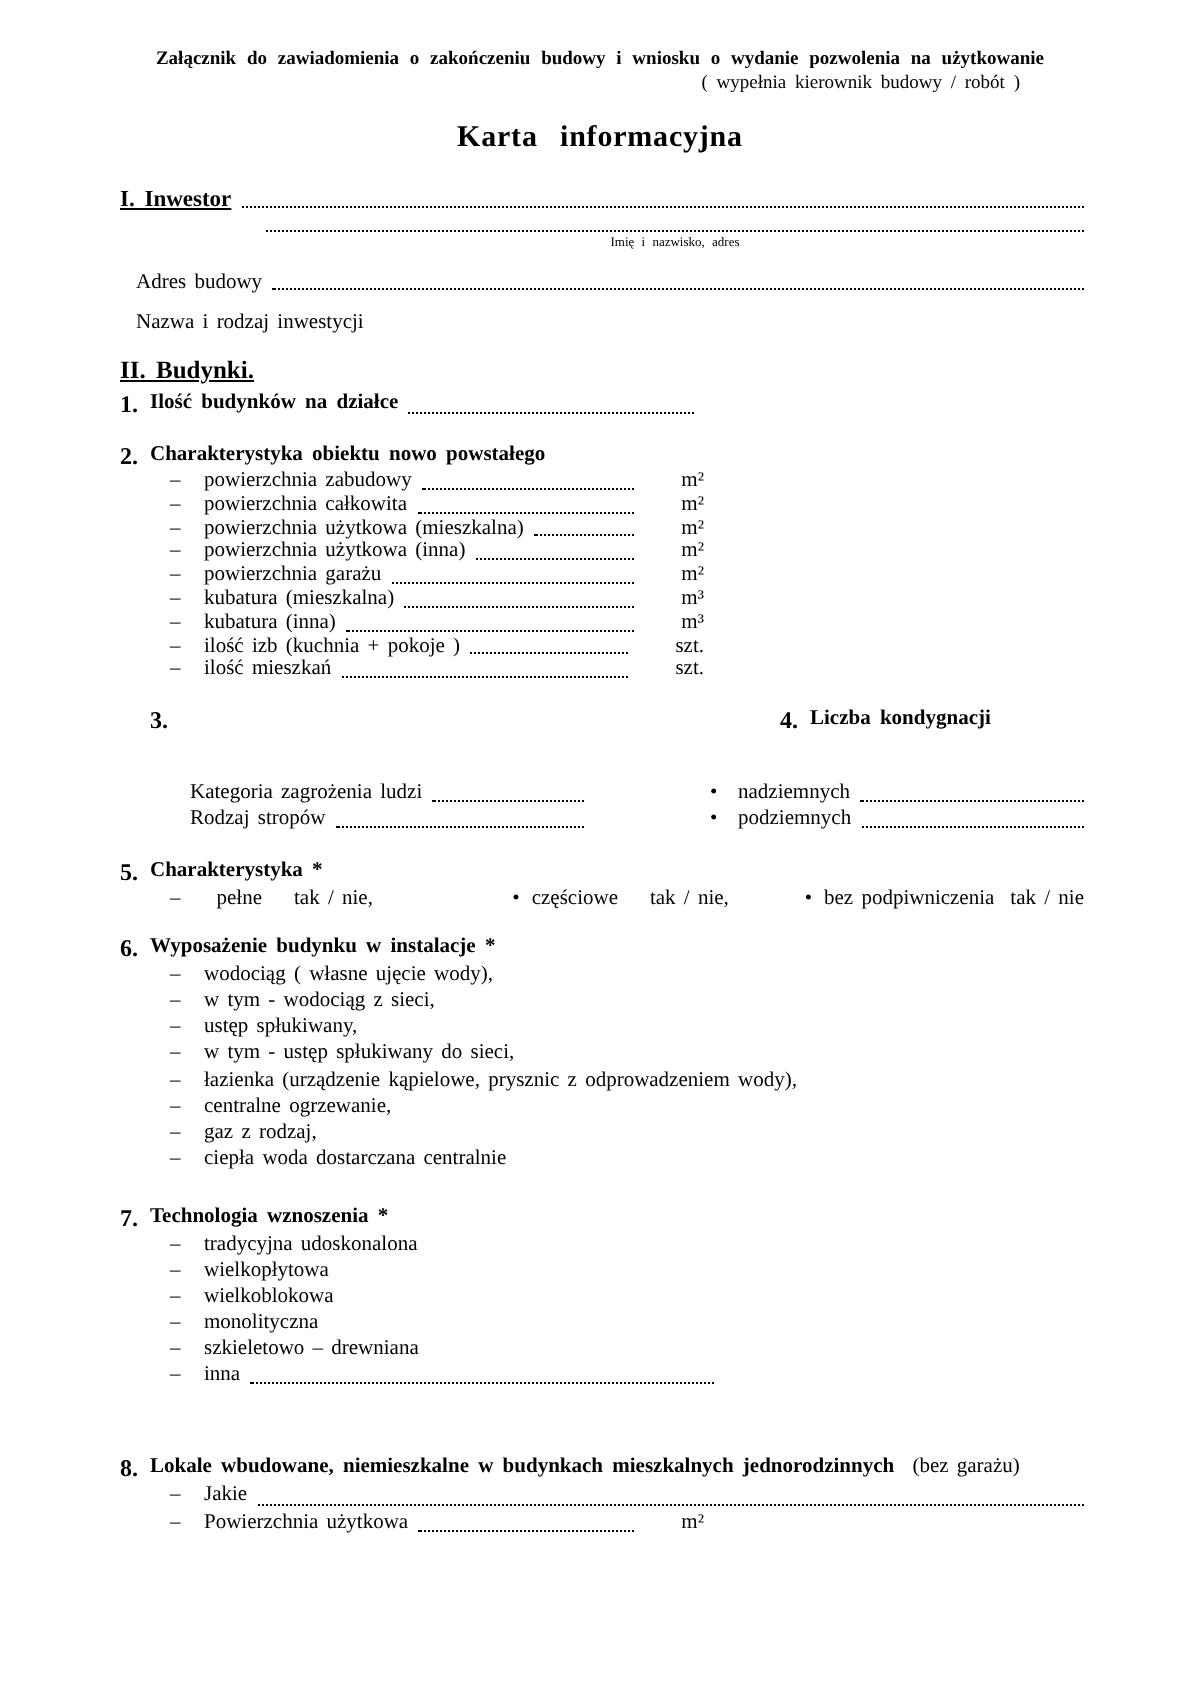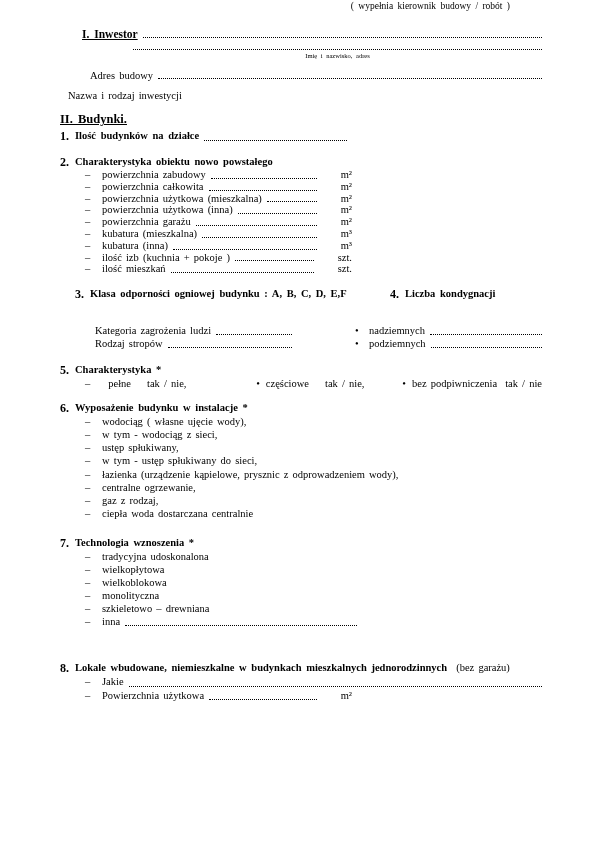--- a/index.html
+++ b/index.html
@@ -8,21 +8,21 @@
     width: 600px; height: 849px; background:#fff; color:#000;
     font-family: "Liberation Serif", "DejaVu Serif", serif;
     font-size: 10.5px; overflow: hidden; position: relative;
     word-spacing: 1.5px;
   }
   .hdr1 { padding-top: 25px; text-align: center; font-weight: bold; font-size: 9.5px; word-spacing: 3px; line-height: 11px; }
   .hdr2 { text-align: right; font-size: 9.5px; margin-right: 90px; word-spacing: 2px; line-height: 12px; }
   .title { text-align: center; font-weight: bold; font-size: 15px; margin-top: 13px; word-spacing: 7px; letter-spacing: .4px; }
   .content { padding: 0 58px 0 60px; }
 
-  .leader { display: flex; align-items: flex-end; margin-left: 22px; }
+  .leader { display: flex; align-items: flex-end; }
   .dots { flex: 1 1 auto; border-bottom: 1.5px dotted #000; margin: 0 0 2px 5px; min-width: 8px; }
   .dots-fixed { flex: 0 0 auto; border-bottom: 1.5px dotted #000; margin: 0 0 2px 5px; }
 
   .inv-row { margin-top: 16px; }
   .sec-head-1 { font-weight: bold; font-size: 11.5px; text-decoration: underline; word-spacing: 2px; white-space: nowrap; }
   .inv-line2 { margin-left: 73px; margin-top: 7px; }
   .fill-bar { border-bottom: 1.5px dotted #000; height: 3px; }
   .caption { font-size: 6.5px; text-align: center; margin-top: 2px; word-spacing: 2px; }
 
   .adres-row { margin-top: 11px; padding-left: 8px; }
@@ -70,21 +70,23 @@
   .q8-bold { font-weight: bold; word-spacing: 2px; }
   .q8-tail { margin-left: 5px; }
   .jakie-row { display: flex; align-items: flex-end; margin-left: 25px; line-height: 13.5px; }
   .pow-row { display: flex; align-items: flex-end; margin-left: 25px; width: 267px; line-height: 13.5px; }
 </style>
 </head>
 <body>
 
 <div class="page">
 
+  <div class="hdr1">Załącznik do zawiadomienia o zakończeniu budowy  i wniosku o wydanie pozwolenia na użytkowanie</div>
   <div class="hdr2">( wypełnia kierownik budowy / robót )</div>
+  <div class="title">Karta informacyjna</div>
 
   <div class="content">
 
     <div class="inv-row leader">
       <span class="sec-head-1">I. Inwestor</span>
       <span class="dots"></span>
     </div>
     <div class="inv-line2">
       <div class="fill-bar"></div>
       <div class="caption">Imię i nazwisko, adres</div>
@@ -162,21 +164,20 @@
     <div class="item2">
       <span class="dash">–</span>
       <span>ilość mieszkań</span>
       <span class="dots"></span>
       <span class="unit">szt.</span>
     </div>
 
     <div class="row34">
       <div class="q3h">
         <span class="qnum">3.</span>
-        <span class="qlabel-b">Klasa odporności ogniowej budynku : A, B, C, D, E,F</span>
       </div>
       <div class="q4h">
         <span class="qnum">4.</span>
         <span class="qlabel-b">Liczba kondygnacji</span>
       </div>
     </div>
 
     <div class="subrow first">
       <div class="sub-left">
         <span>Kategoria zagrożenia ludzi</span>

